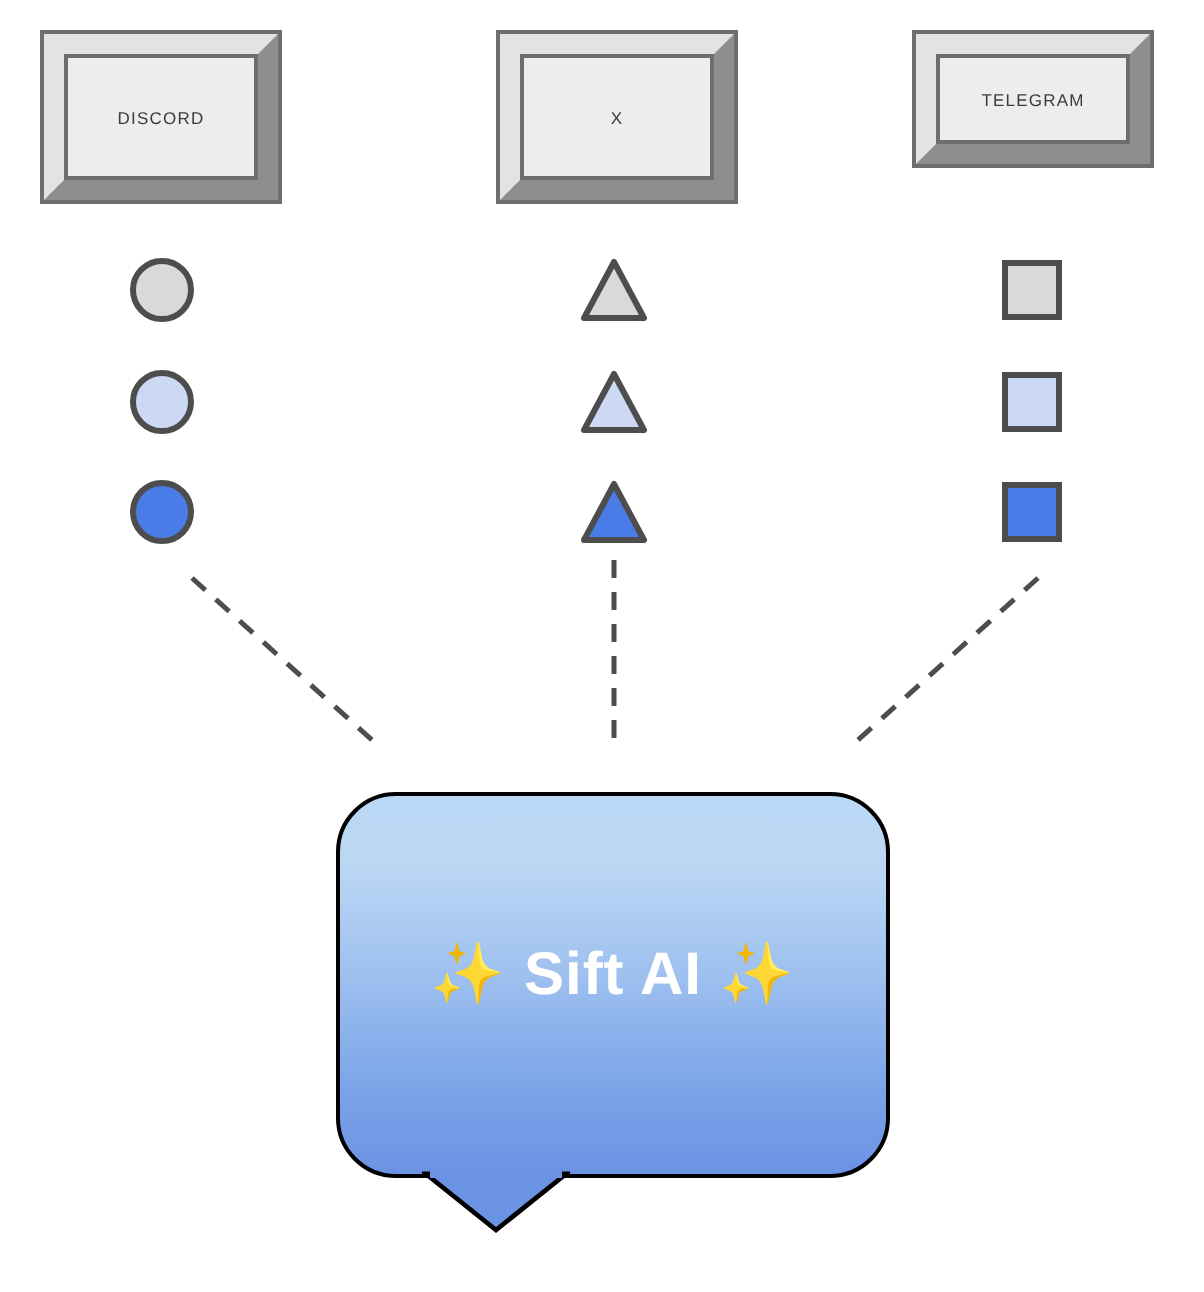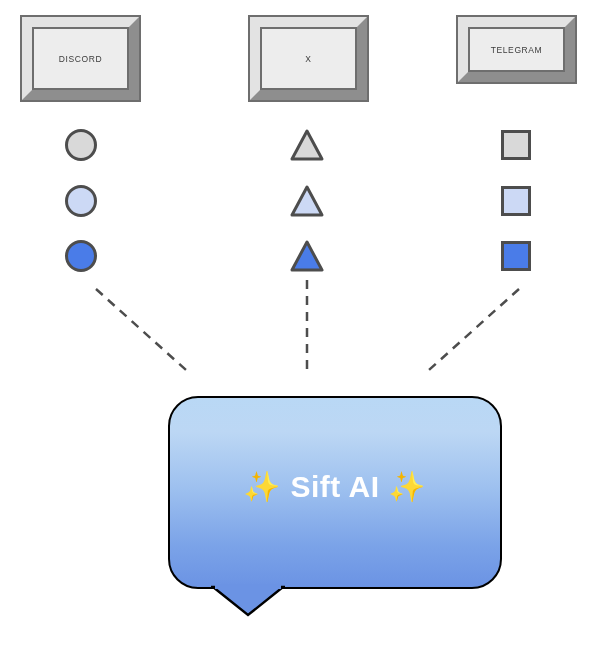--- a/index.html
+++ b/index.html
@@ -159,21 +159,21 @@
     <polygon points="18,3 33,31 3,31" stroke="#4d4d4d" stroke-width="3" stroke-linejoin="round" fill="#ccd9f5"></polygon>
   </svg>
   <svg class="shape tri" id="tri-2" viewBox="0 0 36 34" style="left: 289px; top: 239px;">
     <polygon points="18,3 33,31 3,31" stroke="#4d4d4d" stroke-width="3" stroke-linejoin="round" fill="#4a7ce8"></polygon>
   </svg>
 
   <div class="shape square" id="square-0" style="left: 501px; top: 130px; background: rgb(217, 217, 217); border-color: rgb(77, 77, 77);"></div>
   <div class="shape square" id="square-1" style="left: 501px; top: 186px; background: rgb(204, 217, 245); border-color: rgb(77, 77, 77);"></div>
   <div class="shape square" id="square-2" style="left: 501px; top: 241px; background: rgb(74, 124, 232); border-color: rgb(77, 77, 77);"></div>
 
-  <div id="bubble" style="left: 168px; top: 396px; width: 334px; height: 193px; border-radius: 30px; border-color: rgb(0, 0, 0);">
+  <div id="bubble" style="left: 168px; top: 396px; width: 277px; height: 193px; border-radius: 30px; border-color: rgb(0, 0, 0);">
     <span id="bubble-text" style="color: rgb(255, 255, 255);">✨ Sift AI ✨</span>
   </div>
   <svg id="bubble-tail" viewBox="0 0 74 34" style="left: 211px; top: 584px; width: 74px; height: 34px;">
     <polygon id="tail-poly" points="2,3 72,3 37,31" stroke="#000000" stroke-width="2.4" stroke-linejoin="miter" fill="#6b93e4"></polygon>
     <rect id="tail-cover" x="4" y="0" width="66" height="5" fill="#6b93e4" stroke="none"></rect>
   </svg>
 
 </div>
 
 </body></html>

